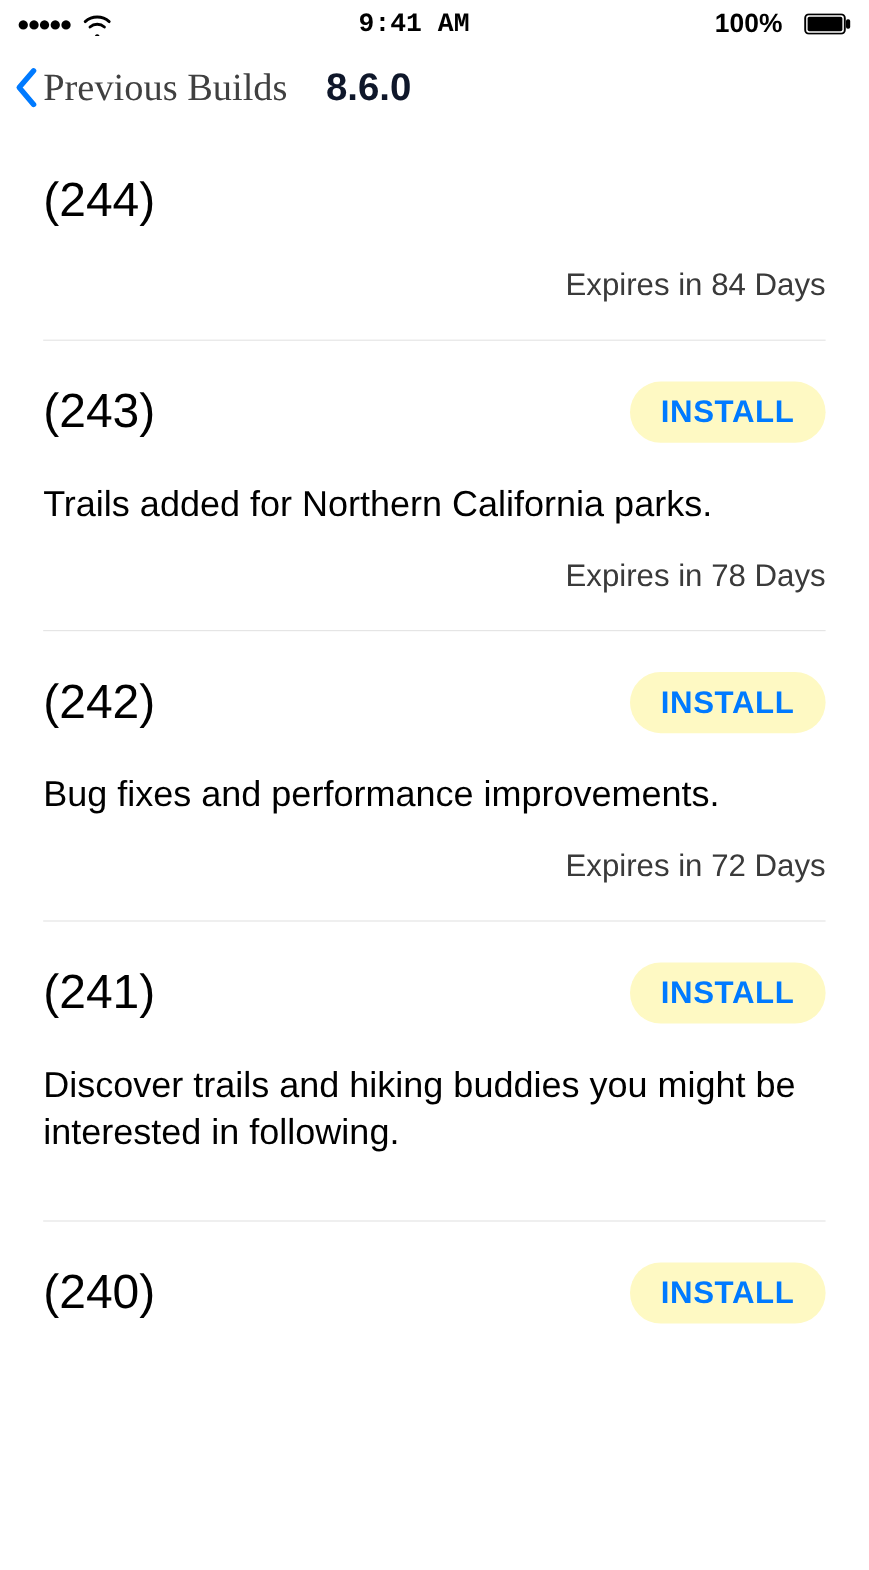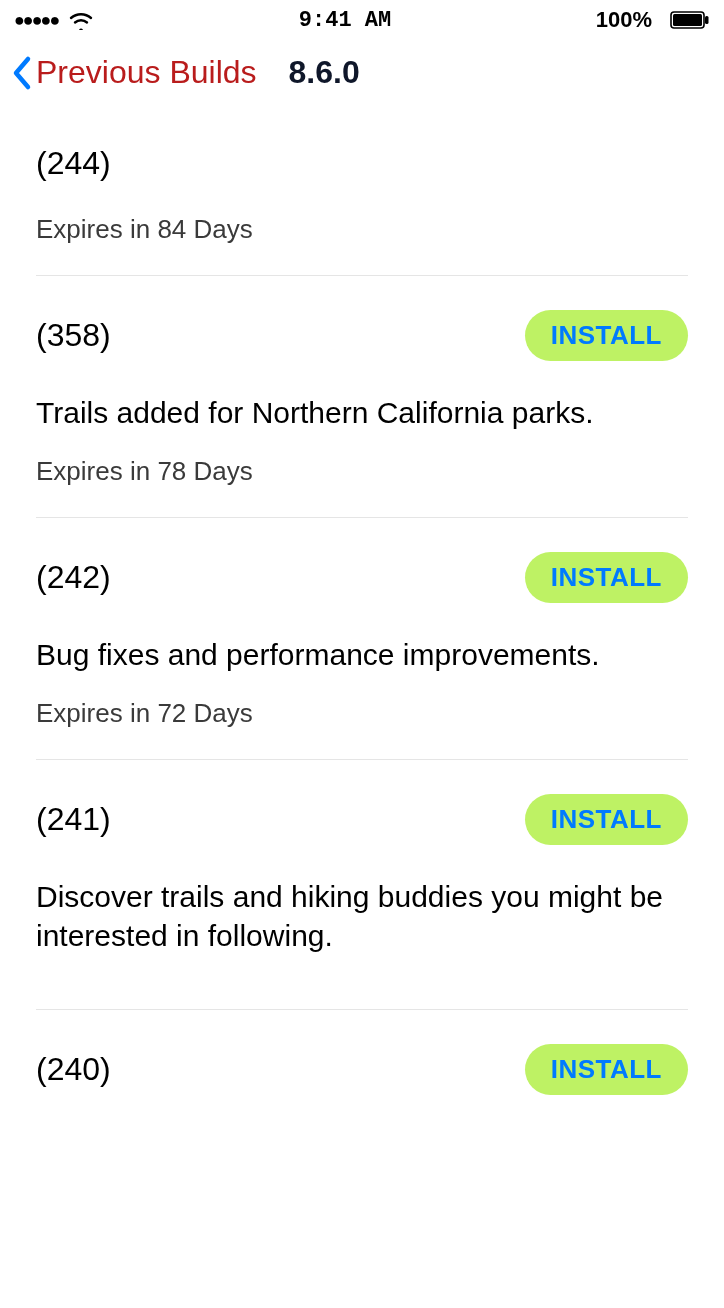--- a/index.html
+++ b/index.html
@@ -33,26 +33,27 @@
   .nav-bar {
     display: flex;
     align-items: center;
     padding: 14px 10px 20px 10px;
     gap: 4px;
   }
   .back-button {
     display: flex;
     align-items: center;
     gap: 2px;
-    color: #b91c1c;
+    color: #404040;
     font-size: 32px;
     font-weight: 400;
     background: none;
     border: none;
     cursor: pointer;
+    font-family: Liberation Serif, serif;
   }
   .back-button svg { display: block; }
   .nav-title {
     font-size: 32px;
     font-weight: 700;
     color: #0f172a;
     margin-left: 28px;
   }
 
   
@@ -64,44 +65,45 @@
     border-bottom: 1px solid #e5e5e5;
   }
   .build:last-child { border-bottom: none; }
   .build-header {
     display: flex;
     align-items: center;
     justify-content: space-between;
     margin-bottom: 32px;
   }
   .build-number {
-    font-size: 32px;
+    font-size: 40px;
     font-weight: 400;
     color: #000;
   }
   .install-button {
-    background: #bef264;
+    background: #fef9c3;
     color: #007aff;
     font-size: 26px;
     font-weight: 700;
     letter-spacing: 0.5px;
     border: none;
     border-radius: 26px;
     padding: 10px 26px;
     cursor: pointer;
   }
   .build-desc {
     font-size: 30px;
     line-height: 1.3;
     color: #000;
     margin-bottom: 24px;
   }
   .build-expiry {
     font-size: 26px;
     color: #3a3a3a;
+    text-align: right;
   }
 </style>
 </head>
 <body>
 
 <div class="status-bar">
   <div class="status-left">
     <span class="dots">●●●●●</span>
     <span class="wifi-icon">
       <svg width="26" height="20" viewBox="0 0 26 20">
@@ -136,21 +138,21 @@
 
 <div class="builds" id="builds-container">
     <div class="build">
       <div class="build-header">
         <div class="build-number">(244)</div>
       </div>
       <div class="build-expiry">Expires in 84 Days</div>
     </div>
     <div class="build">
       <div class="build-header">
-        <div class="build-number">(358)</div>
+        <div class="build-number">(243)</div>
         <button class="install-button">INSTALL</button>
       </div>
       <div class="build-desc">Trails added for Northern California parks.</div>
       <div class="build-expiry">Expires in 78 Days</div>
     </div>
     <div class="build">
       <div class="build-header">
         <div class="build-number">(242)</div>
         <button class="install-button">INSTALL</button>
       </div>

